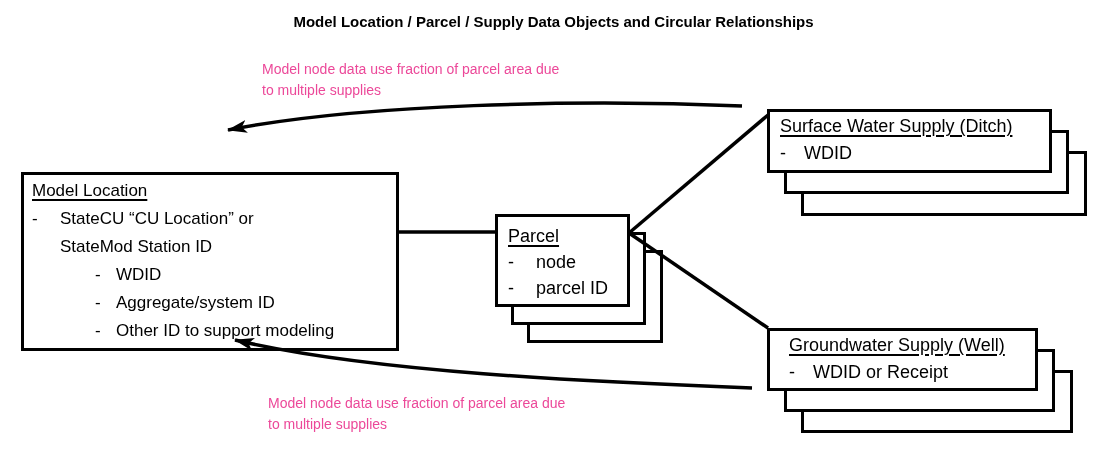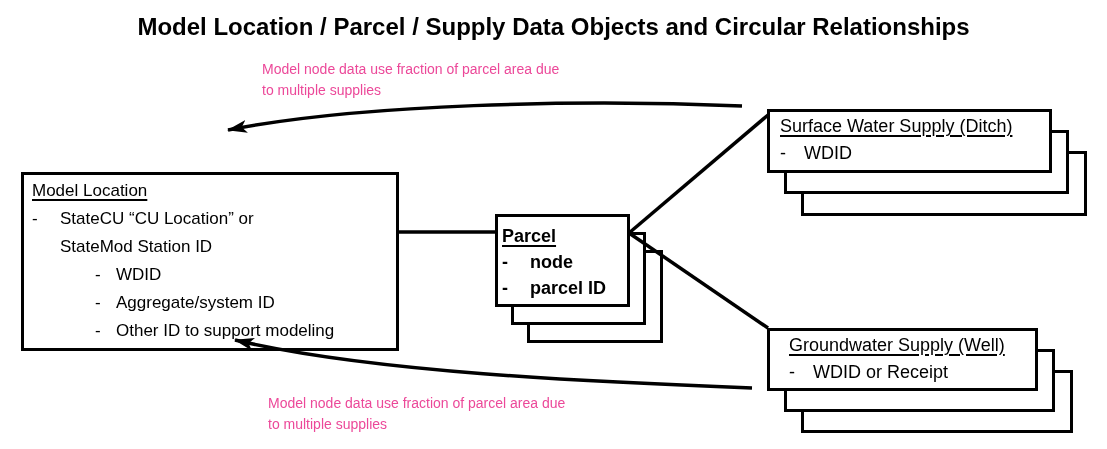--- a/index.html
+++ b/index.html
@@ -9,21 +9,21 @@
     font-family: "Liberation Sans", sans-serif;
     color: #000;
     position: relative;
     overflow: hidden;
   }
   .canvas { position: absolute; left: 0; top: 0; width: 1107px; height: 449px; }
 
   .title {
     position: absolute; left: 0; top: 13px; width: 1107px;
     text-align: center;
-    font-size: 24px; font-weight: bold;
+    font-size: 15px; font-weight: bold;
   }
 
   .annotation {
     position: absolute;
     font-size: 14px; line-height: 21px;
     color: #ec4899;
     white-space: nowrap;
   }
   .annotation.top    { left: 262px; top: 59px; }
   .annotation.bottom { left: 268px; top: 393px; }
@@ -36,21 +36,21 @@
     margin-top: 28px;
   }
 
   
   .box.model { left: 21px; top: 144px; width: 378px; height: 179px;
                font-size: 17px; line-height: 28px; padding: 2px 0 0 8px; }
   
   .layer.parcel-2 { left: 511px; top: 204px; width: 135px; height: 93px; }
   .layer.parcel-3 { left: 527px; top: 222px; width: 136px; height: 93px; }
   .box.parcel { left: 495px; top: 186px; width: 135px; height: 93px;
-                font-size: 18px; line-height: 26px; padding: 6px 0 0 4px; font-weight: bold; }
+                font-size: 18px; line-height: 26px; padding: 6px 0 0 10px; }
   
   .layer.surface-2 { left: 784px; top: 102px; width: 285px; height: 64px; }
   .layer.surface-3 { left: 801px; top: 123px; width: 286px; height: 65px; }
   .box.surface { left: 767px; top: 81px; width: 285px; height: 64px;
                  font-size: 18px; line-height: 27px; padding: 1px 0 0 10px; }
   
   .layer.ground-2 { left: 784px; top: 321px; width: 271px; height: 63px; }
   .layer.ground-3 { left: 801px; top: 342px; width: 272px; height: 63px; }
   .box.ground { left: 767px; top: 300px; width: 271px; height: 63px;
                 font-size: 18px; line-height: 27px; padding: 1px 0 0 19px; }

